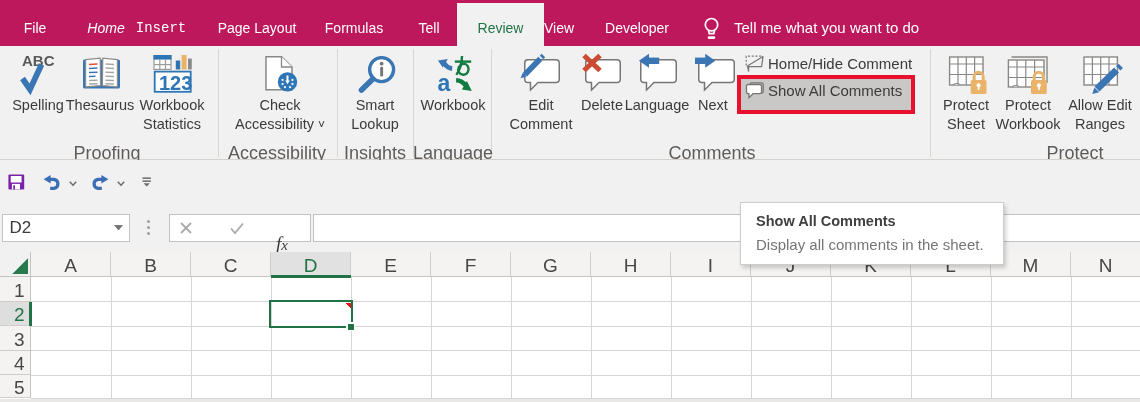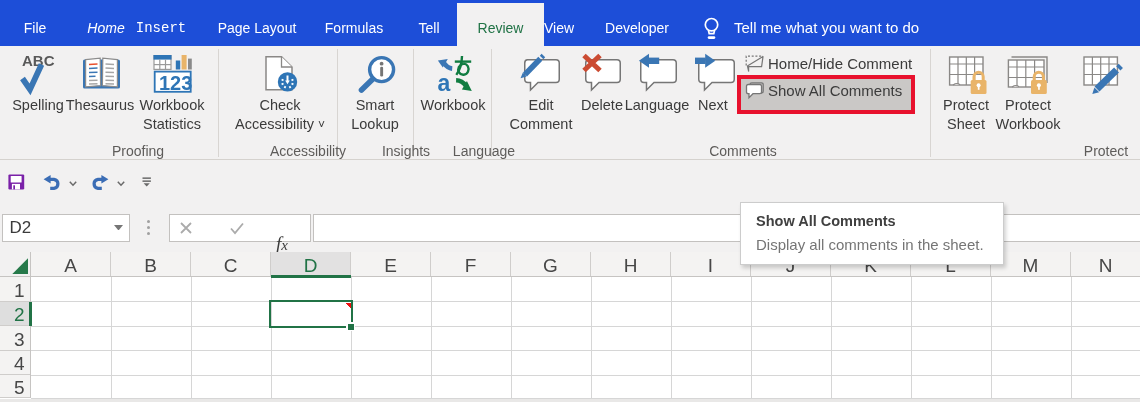--- a/index.html
+++ b/index.html
@@ -1,27 +1,27 @@
 <!DOCTYPE html>
 <html><head>
 <meta charset="utf-8">
 <style>
 *{margin:0;padding:0;box-sizing:border-box;}
 html,body{width:1140px;height:402px;overflow:hidden;background:#fff;font-family:"Liberation Sans",sans-serif;}
 #root{position:relative;width:1140px;height:402px;overflow:hidden;}
 .abs{position:absolute;}
 
-#menubar{position:absolute;left:0;top:0;width:1140px;height:46px;background:#1d4ed8;}
+#menubar{position:absolute;left:0;top:0;width:1140px;height:46px;background:#be185d;}
 .tab{position:absolute;top:20px;font-size:14px;color:#fff;transform:translateX(-50%);white-space:nowrap;}
 #revtab{position:absolute;left:457px;top:3px;width:87px;height:43px;background:#f2f1f1;}
 #revtab span{position:absolute;left:50%;top:17px;transform:translateX(-50%);font-size:14px;color:#217346;}
 
 #ribbon{position:absolute;left:0;top:46px;width:1140px;height:114px;background:#f2f1f1;border-bottom:1px solid #d5d2ce;}
 .gdiv{position:absolute;top:3px;width:1px;height:108px;background:#d8d5d2;}
-.glabel{position:absolute;top:96.5px;font-size:14px;color:#5e5c5a;transform:translateX(-50%);white-space:nowrap;margin-left:31px;}
+.glabel{position:absolute;top:96.5px;font-size:18px;color:#5e5c5a;transform:translateX(-50%);white-space:nowrap;}
 .blabel{position:absolute;font-size:14.5px;color:#3b3b3b;transform:translateX(-50%);white-space:nowrap;line-height:19px;text-align:center;}
 .rowbtn{position:absolute;font-size:15px;line-height:19px;color:#3b3b3b;white-space:nowrap;}
 
 #qat{position:absolute;left:0;top:160px;width:1140px;height:45px;background:#f2f1f1;}
 
 #fbar{position:absolute;left:0;top:205px;width:1140px;height:47px;background:#f2f1f1;}
 .wbox{position:absolute;top:9px;height:28px;background:#fff;border:1px solid #c3c1bf;}
 
 #sheet{position:absolute;left:0;top:252px;width:1140px;height:150px;background:#fff;}
 .colhead{position:absolute;top:0;height:25px;background:#f4f3f2;border-right:1px solid #cfcdcb;font-size:19px;color:#474747;text-align:center;line-height:28px;}
@@ -71,20 +71,21 @@
   <div class="blabel" style="left:172px;top:49.5px;">Workbook<br>Statistics</div>
   <div class="blabel" style="left:280px;top:49.5px;">Check<br>Accessibility <span style="font-size:12px;">˅</span></div>
   <div class="blabel" style="left:375px;top:49.5px;">Smart<br>Lookup</div>
   <div class="blabel" style="left:453px;top:49.5px;">Workbook</div>
   <div class="blabel" style="left:541px;top:49.5px;">Edit<br>Comment</div>
   <div class="blabel" style="left:602px;top:49.5px;">Delete</div>
   <div class="blabel" style="left:657px;top:49.5px;">Language</div>
   <div class="blabel" style="left:713px;top:49.5px;">Next</div>
   <div class="blabel" style="left:966px;top:49.5px;">Protect<br>Sheet</div>
   <div class="blabel" style="left:1028px;top:49.5px;">Protect<br>Workbook</div>
+  <div class="blabel" style="left:1100px;top:49.5px;">Allow Edit<br>Ranges</div>
 
   <svg class="abs" style="left:17px;top:6px;" width="46" height="44" viewBox="0 0 46 44">
     <text x="5" y="13.5" font-size="15" font-weight="bold" fill="#595959" font-family="Liberation Sans">ABC</text>
     <path d="M5.5 26.5 L13 37.5 L24.5 12.5" stroke="#3A76B4" stroke-width="5.8" fill="none"></path>
   </svg>
 
   <svg class="abs" style="left:82px;top:11px;" width="39" height="34" viewBox="0 0 39 34">
     <path d="M1 4 Q1 2.5 2.5 2.5 L36 2.5 Q38 2.5 38 4 L38 30 Q38 31.5 36 31.5 L2.5 31.5 Q1 31.5 1 30 Z" fill="#3A76B4"></path>
     <path d="M3.6 2.6 L18.2 1.2 L18.6 28.6 L3.6 29.8 Z" fill="#fff" stroke="#8c8c8c" stroke-width="1.2"></path>
     <path d="M35.4 2.6 L20.8 1.2 L20.4 28.6 L35.4 29.8 Z" fill="#fff" stroke="#8c8c8c" stroke-width="1.2"></path>

